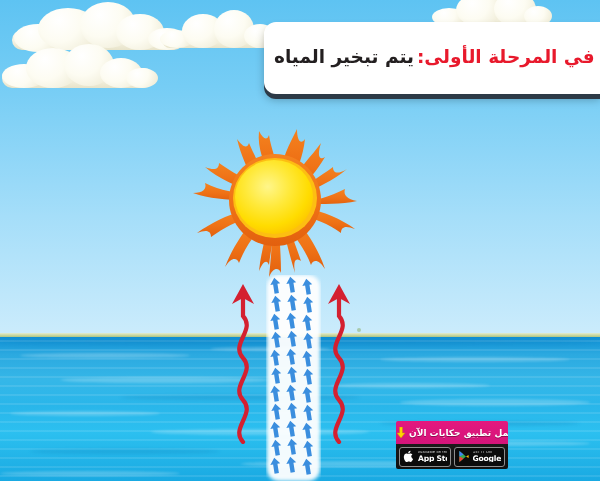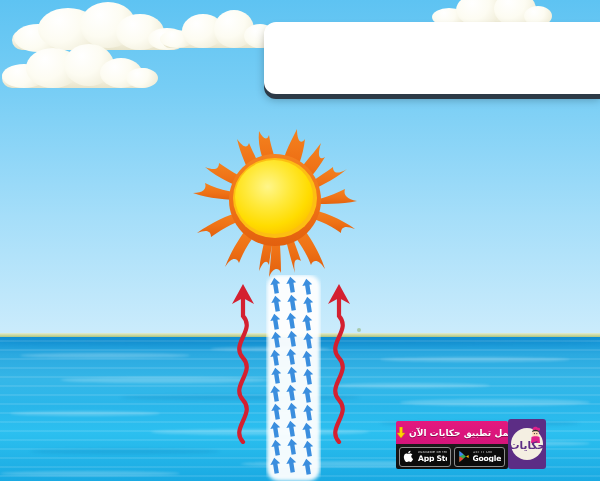--- a/index.html
+++ b/index.html
@@ -322,20 +322,22 @@
 
       <circle cx="90" cy="95" r="46" fill="url(#flameg)"></circle>
 
       <ellipse cx="90" cy="93" rx="42" ry="40" fill="#fdbe12"></ellipse>
       <ellipse cx="89" cy="92" rx="39" ry="37" fill="url(#coreg)"></ellipse>
     </svg>
   </div>
 
   <div id="caption-box">
     <div class="cap-line" id="cap-line1">
+      <span class="cap-red">في المرحلة الأولى:</span>
+      <span class="cap-black">يتم تبخير المياه</span>
     </div>
   </div>
 
   <div id="promo">
 
     <div id="promo-banner">
 
       <div id="promo-top">
         <span id="promo-text">حمل تطبيق حكايات الآن</span>
         <svg id="dl-icon" viewBox="0 0 10 12" xmlns="http://www.w3.org/2000/svg">
@@ -366,32 +368,16 @@
           </svg>
           <span class="store-txt">
             <span class="store-small">GET IT ON</span>
             <span class="store-big">Google Play</span>
           </span>
         </div>
 
       </div>
     </div>
 
-    <div id="logo-badge">
-      <svg width="36" height="48" viewBox="0 0 36 48" xmlns="http://www.w3.org/2000/svg">
-        <circle cx="18" cy="24" r="16" fill="#f4efe2"></circle>
-
-        <g>
-          <path d="M24 10 C22 8, 27 5, 29 8 C31 7, 32 10, 30 11 Z" fill="#e0218a"></path>
-          <circle cx="26.5" cy="13.5" r="3.4" fill="#ffd9b8"></circle>
-          <path d="M23 12 C23 9, 30 9, 30 12 C29 11, 24 11, 23 12 Z" fill="#2b2b2b"></path>
-          <circle cx="25.4" cy="13.6" r=".6" fill="#2b2b2b"></circle>
-          <circle cx="27.8" cy="13.6" r=".6" fill="#2b2b2b"></circle>
-          <path d="M22.5 17 C23 16, 30 16, 30.5 17 L31 23 L22 23 Z" fill="#e0218a"></path>
-        </g>
-
-        <text x="18" y="29" text-anchor="middle" font-family="DejaVu Sans, sans-serif" font-size="10.5" font-weight="bold" fill="#5c2d85">حكايات</text>
-      </svg>
-    </div>
 
   </div>
 
 </div>
 
 </body></html>

